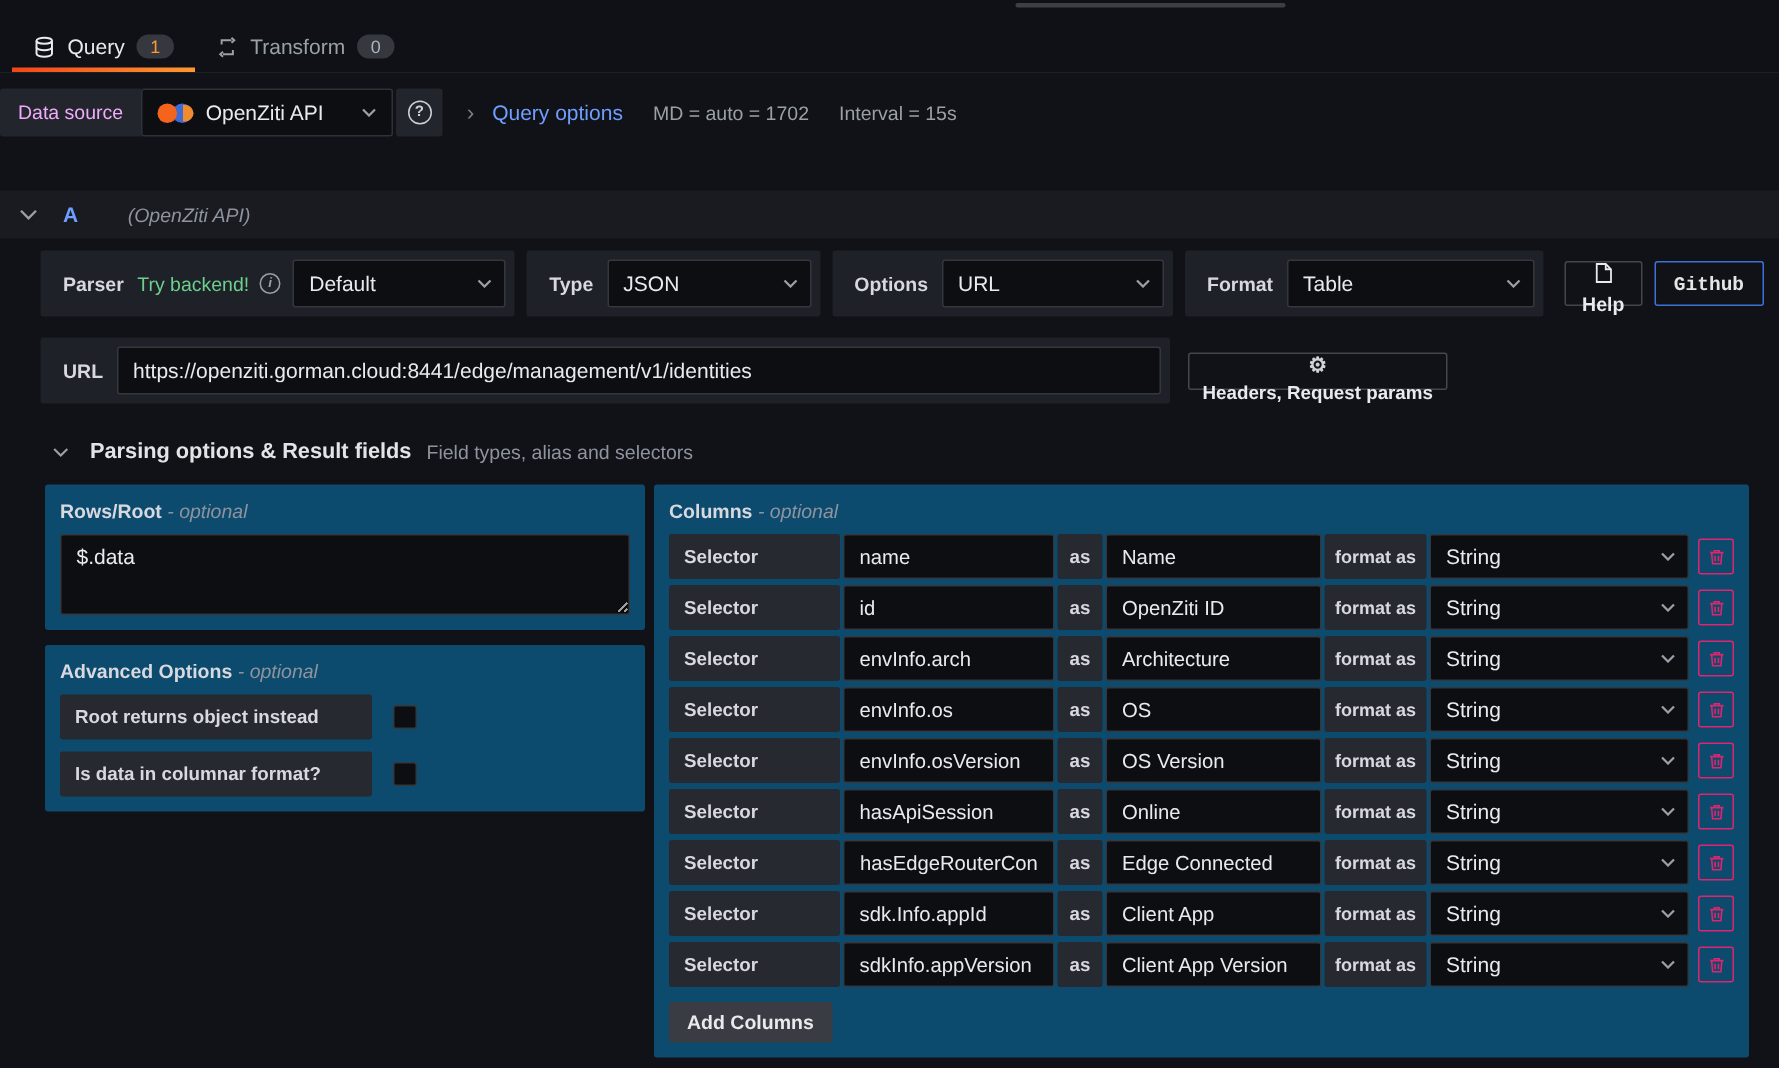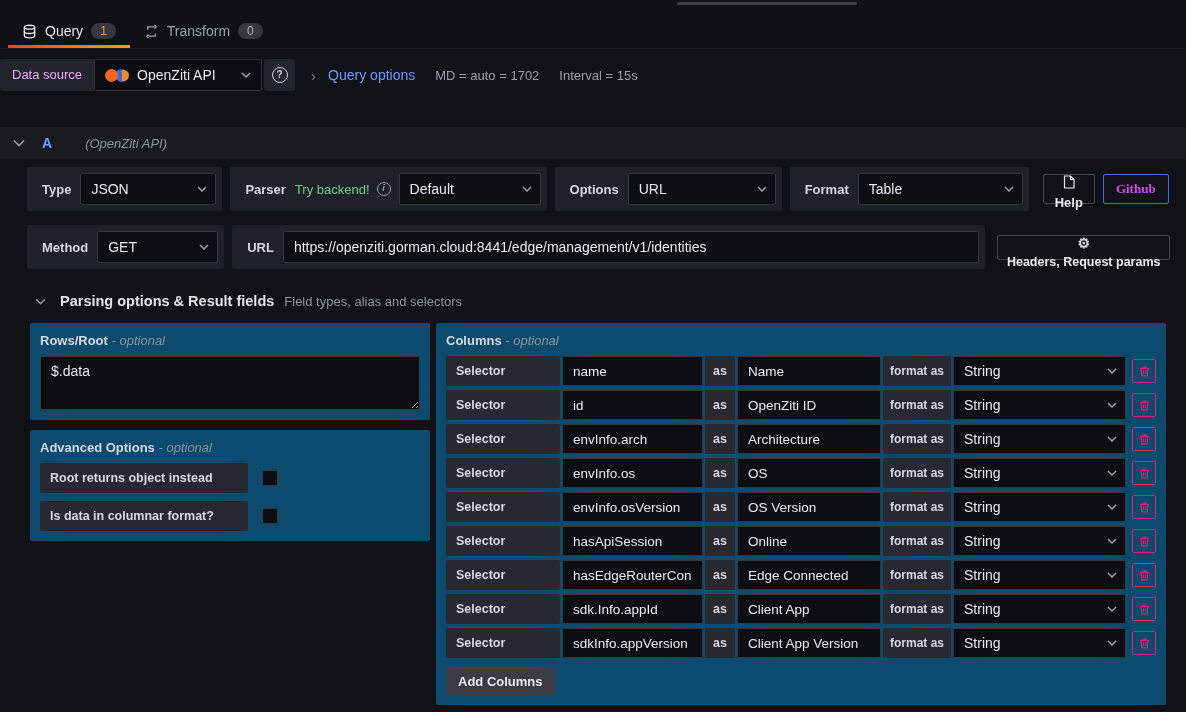--- a/index.html
+++ b/index.html
@@ -50,21 +50,21 @@
   .editor-body{margin:8px 20px 0 27px;}
   .field-row{display:flex;align-items:center;margin-bottom:14px;}
   .card{background:#1e2127;border-radius:2px;padding:6px;display:flex;align-items:center;margin-right:8px;height:44px;}
   .flabel{font-size:13px;font-weight:600;color:#d8d9df;padding:0 9px;white-space:nowrap;}
   .select{position:relative;height:32px;background:#0d0e12;border:1px solid #34373c;border-radius:2px;display:flex;align-items:center;padding:0 26px 0 10px;cursor:pointer;}
   .select .sval{font-size:14px;color:#e9eaed;white-space:nowrap;}
   .select .schev{position:absolute;right:8px;display:flex;color:#9aa0a7;}
   .green{color:#6ccf8e;font-size:13px;font-weight:500;margin-right:7px;white-space:nowrap;}
   .info-circle{width:14px;height:14px;border:1.3px solid #9aa0a7;border-radius:50%;color:#9aa0a7;font-size:9px;line-height:11px;text-align:center;font-style:italic;font-weight:700;margin-right:8px;display:inline-block;}
   .ghost-btn{display:flex;align-items:center;gap:6px;height:30px;background:transparent;border:1px solid #42464e;border-radius:2px;color:#e9eaed;font-size:13px;font-weight:600;font-family:"Liberation Sans",sans-serif;padding:0 11px;cursor:pointer;white-space:nowrap;flex-direction:column;}
-  .github-btn{height:30px;background:transparent;border:1px solid #3d71d9;border-radius:2px;color:#d946ef;font-size:13px;font-weight:600;font-family:Liberation Serif, serif;padding:0 12px;margin-left:8px;cursor:pointer;}
+  .github-btn{height:30px;background:transparent;border:1px solid #3d71d9;border-radius:2px;color:#e5e5e5;font-size:13px;font-weight:600;font-family:Liberation Mono, monospace;padding:0 12px;margin-left:8px;cursor:pointer;}
   .text-input{height:32px;background:#0d0e12;border:1px solid #34373c;border-radius:2px;color:#e9eaed;font-size:14px;font-family:"Liberation Sans",sans-serif;padding:0 10px;}
   .url-input{width:696px;}
   .gear{font-size:14px;line-height:1;color:#cfd2d6;}
   .hdr-btn{height:25px;font-size:12.5px;padding:0 9px;gap:5px;}
 
   
   .section-header{display:flex;align-items:center;margin:24px 0 14px 8px;}
   .section-header .chev{color:#9aa0a7;display:flex;margin-right:14px;}
   .sec-title{font-size:14.5px;font-weight:700;color:#e3e4e8;}
   .sec-sub{font-size:13px;color:#8e949e;margin-left:10px;}
@@ -152,44 +152,44 @@
       </svg>
   </span>
   <span class="refid">A</span>
   <span class="ds-hint">(OpenZiti API)</span>
 </div>
 
 <div class="editor-body">
 
   <div class="field-row">
     <div class="card">
-      <span class="flabel">Type</span>
-      <div class="select" style="width:136px">
-        <span class="sval">JSON</span>
-        <span class="schev">
-            <svg width="10" height="6" viewBox="0 0 10 6" fill="none" stroke="#9aa0a7" stroke-width="1.5">
-              <path d="M1 1l4 4 4-4"></path>
-            </svg>
-          </span>
-      </div>
-    </div>
-    <div class="card">
       <span class="flabel">Parser</span>
       <span class="green">Try backend!</span>
       <span class="info-circle">i</span>
       <div class="select" style="width:142px">
         <span class="sval">Default</span>
         <span class="schev">
             <svg width="10" height="6" viewBox="0 0 10 6" fill="none" stroke="#9aa0a7" stroke-width="1.5">
               <path d="M1 1l4 4 4-4"></path>
             </svg>
           </span>
       </div>
     </div>
     <div class="card">
+      <span class="flabel">Type</span>
+      <div class="select" style="width:136px">
+        <span class="sval">JSON</span>
+        <span class="schev">
+            <svg width="10" height="6" viewBox="0 0 10 6" fill="none" stroke="#9aa0a7" stroke-width="1.5">
+              <path d="M1 1l4 4 4-4"></path>
+            </svg>
+          </span>
+      </div>
+    </div>
+    <div class="card">
       <span class="flabel">Options</span>
       <div class="select" style="width:148px">
         <span class="sval">URL</span>
         <span class="schev">
             <svg width="10" height="6" viewBox="0 0 10 6" fill="none" stroke="#9aa0a7" stroke-width="1.5">
               <path d="M1 1l4 4 4-4"></path>
             </svg>
           </span>
       </div>
     </div>
@@ -210,31 +210,20 @@
           <path d="M1.5 1h6l3.5 3.5V13h-9.5z"></path>
             <path d="M7.5 1v3.5H11"></path>
         </svg>
       </span>
       <span>Help</span>
     </button>
     <button class="github-btn">Github</button>
   </div>
 
   <div class="field-row">
-    <div class="card">
-      <span class="flabel">Method</span>
-      <div class="select" style="width:121px">
-        <span class="sval">GET</span>
-        <span class="schev">
-            <svg width="10" height="6" viewBox="0 0 10 6" fill="none" stroke="#9aa0a7" stroke-width="1.5">
-              <path d="M1 1l4 4 4-4"></path>
-            </svg>
-          </span>
-      </div>
-    </div>
     <div class="card">
       <span class="flabel">URL</span>
       <input class="text-input url-input" value="https://openziti.gorman.cloud:8441/edge/management/v1/identities" style="">
     </div>
     <button class="ghost-btn hdr-btn" style="margin-left:4px">
       <span class="gear">⚙</span>
       <span>Headers, Request params</span>
     </button>
   </div>
 

